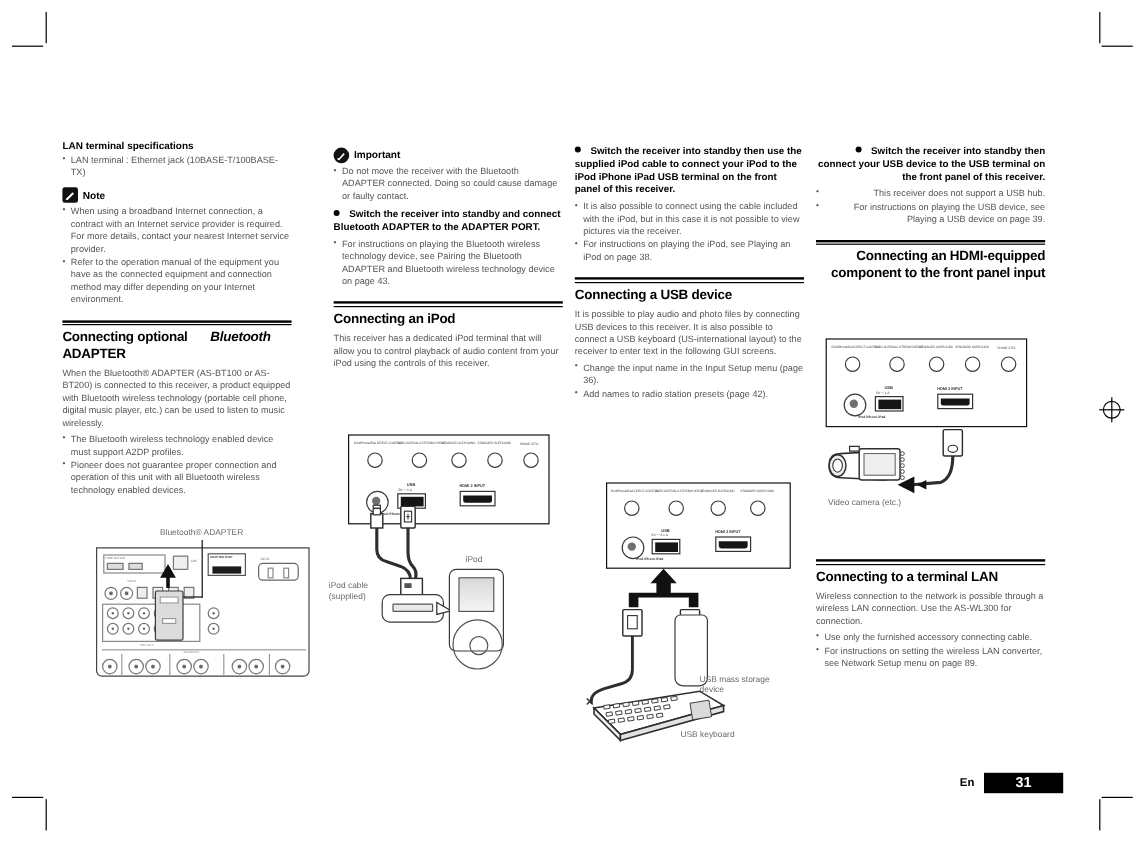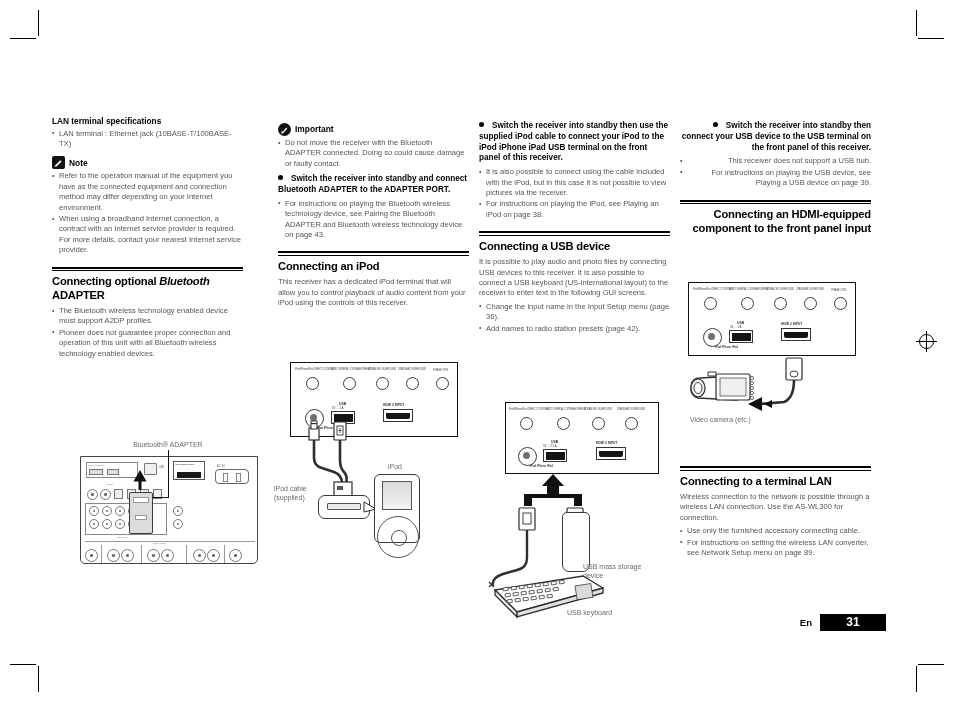--- a/index.html
+++ b/index.html
@@ -29,21 +29,21 @@
     position:absolute;right:96px;top:11px;
     font-size:11.5px;font-weight:bold;color:#000;letter-spacing:-.15px;
     background:#fff;padding:0 5px;line-height:14px;
   }
   .header .chapter{
     position:absolute;right:0;top:9px;width:66px;height:17px;background:#000;
     color:#fff;font-size:11.5px;font-weight:bold;text-align:center;line-height:17px;
   }
 
   
-  .footer{position:absolute;left:68px;top:614px;width:818px;height:18px;}
+  .footer{position:absolute;left:68px;top:644px;width:818px;height:18px;}
   .footer .lang{
     position:absolute;right:74px;top:3px;font-size:9.5px;font-weight:bold;color:#000;
   }
   .footer .pageno{
     position:absolute;right:0;top:0;width:66px;height:17px;background:#000;color:#fff;
     font-size:12px;font-weight:bold;text-align:center;line-height:17px;
   }
 
   
   .col{position:absolute;top:116px;width:191px;font-size:7.6px;line-height:10.4px;color:#555;}
@@ -56,21 +56,21 @@
     font-size:11.2px;font-weight:bold;color:#000;line-height:13.4px;
     margin:0 0 4px 0;letter-spacing:-.2px;
   }
   .rule{border-top:2.6px solid #000;border-bottom:1px solid #000;height:1.6px;margin:11px 0 4px 0;}
   h3.sub{font-size:8.3px;font-weight:bold;color:#000;margin:0 0 2px 0;line-height:10.6px;}
 
   p{margin:0 0 3px 0;}
   ul{margin:0 0 4px 0;padding:0;list-style:none;}
   li{position:relative;padding-left:7px;margin-bottom:1px;}
   li:before{content:"\2022";position:absolute;left:0;top:-.5px;font-size:7px;color:#555;}
-  i{font-style:italic;}
+  i{font-style:italic;margin-left:16px;}
 
   
   .dotpara{font-size:8.2px;line-height:10.8px;font-weight:bold;color:#000;margin:5px 0 3px 0;}
   .dotpara .dot{display:inline-block;width:5px;height:5px;border-radius:50%;background:#000;
     margin-right:8px;vertical-align:1px;}
 
   
   .badge{display:flex;align-items:center;gap:4px;margin:7px 0 2px 0;}
   .badge .glyph{width:13px;height:13px;background:#111;border-radius:2px;position:relative;
     display:inline-block;flex:0 0 auto;}
@@ -148,26 +148,27 @@
     <div class="badge">
       <span class="glyph">
         <svg width="11" height="11" viewBox="0 0 11 11">
             <path d="M2 8.6 L7.4 3.2 L8.6 4.4 L3.2 9.8 Z" fill="#fff"></path>
             <path d="M1.6 9.9 L2.2 8.3 L3.1 9.2 Z" fill="#fff"></path>
           </svg>
       </span>
       <span class="lbl">Note</span>
     </div>
     <ul>
+      <li>When using a broadband Internet connection, a contract with an Internet service provider is required. For more details, contact your nearest Internet service provider.</li>
       <li>Refer to the operation manual of the equipment you have as the connected equipment and connection method may differ depending on your Internet environment.</li>
-      <li>When using a broadband Internet connection, a contract with an Internet service provider is required. For more details, contact your nearest Internet service provider.</li>
     </ul>
 
     <div class="rule"></div>
     <h2 class="sec"><span>Connecting optional </span><i>Bluetooth</i><br><span>ADAPTER</span></h2>
+    <p>When the Bluetooth® ADAPTER (AS-BT100 or AS-BT200) is connected to this receiver, a product equipped with Bluetooth wireless technology (portable cell phone, digital music player, etc.) can be used to listen to music wirelessly.</p>
     <ul>
       <li>The Bluetooth wireless technology enabled device must support A2DP profiles.</li>
       <li>Pioneer does not guarantee proper connection and operation of this unit with all Bluetooth wireless technology enabled devices.</li>
     </ul>
   </div>
 
   <div class="fig" style="left:70px;top:440px;width:194px;height:130px;">
     <div class="caption cap-c" style="position:absolute;left:28px;top:0;width:140px;">Bluetooth® ADAPTER</div>
 
     <div class="rear" style="left:10px;top:16px;width:178px;height:108px;border-radius:0 0 5px 5px;">

